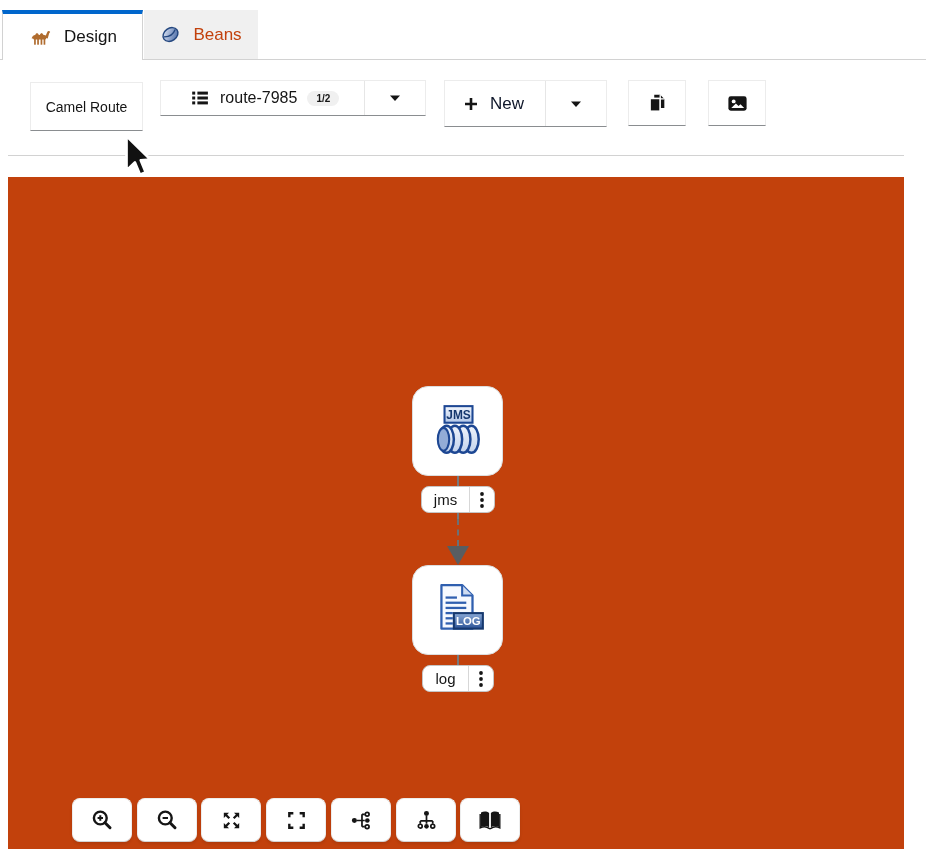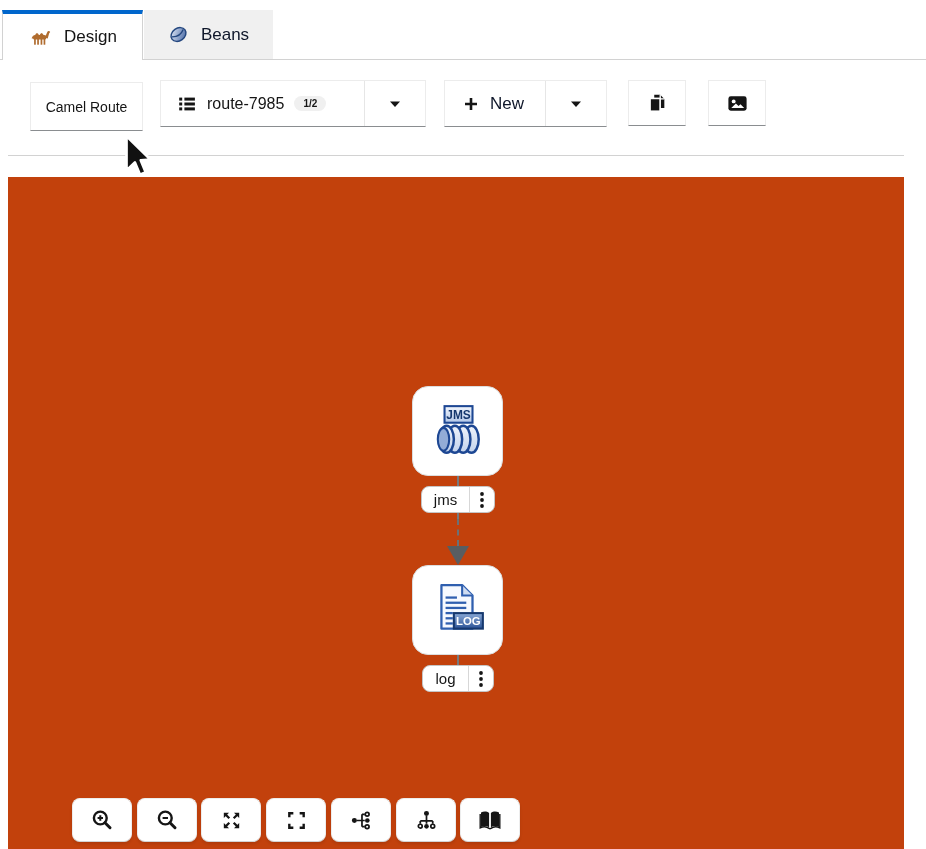--- a/index.html
+++ b/index.html
@@ -8,27 +8,27 @@
     position:relative; width:926px; height:849px; overflow:hidden;
     background:#ffffff; font-family:"Liberation Sans", sans-serif; color:#151515;
   }
 
   
   .tabline { position:absolute; left:0; top:59px; width:926px; height:1px; background:#d2d2d2; z-index:1; }
   .tab { position:absolute; top:10px; display:flex; align-items:center; justify-content:center; gap:12px;
          font-size:17px; cursor:pointer; }
   .tab-active { left:2px; width:141px; height:50px; background:#fff; z-index:2;
                 border-top:4px solid #0066cc; border-left:1px solid #d2d2d2; border-right:1px solid #d2d2d2; }
-  .tab-inactive { left:144px; width:129px; height:49px; background:#f0f0f0; color:#0f172a; }
+  .tab-inactive { left:144px; width:114px; height:49px; background:#f0f0f0; color:#c2410c; }
 
   
   .ctl { position:absolute; background:#fff; border:1px solid #ececec; border-bottom-color:#8a8d90;
          display:flex; align-items:center; color:#151515; cursor:pointer; }
   .flow-type { left:30px; top:82px; width:113px; height:49px; justify-content:center; font-size:14px; }
-  .route-selector { left:160px; top:80px; width:266px; height:47px; }
+  .route-selector { left:160px; top:80px; width:266px; height:36px;padding-left:13px; }
   .route-selector .content { display:flex; align-items:center; gap:10px; padding:0 14px 0 16px; flex:1; }
   .route-name { font-size:16px; }
   .badge { background:#f0f0f0; border-radius:12px; padding:2px 9px; font-size:10px; font-weight:bold; }
   .vdiv { width:1px; align-self:stretch; background:#e6e6e6; }
   .caret-sec { width:60px; align-self:stretch; display:flex; align-items:center; justify-content:center; cursor:pointer; }
   .new-group { left:444px; top:80px; width:163px; height:47px; padding:0; }
   .new-main { flex:1; display:flex; align-items:center; gap:11px; padding-left:18px; font-size:17px;
               background:none; border:none; font-family:inherit; color:#0f172a; cursor:pointer; height:100%; }
   .icon-btn { justify-content:center; }
   .copy-btn { left:628px; top:80px; width:58px; height:46px; }

